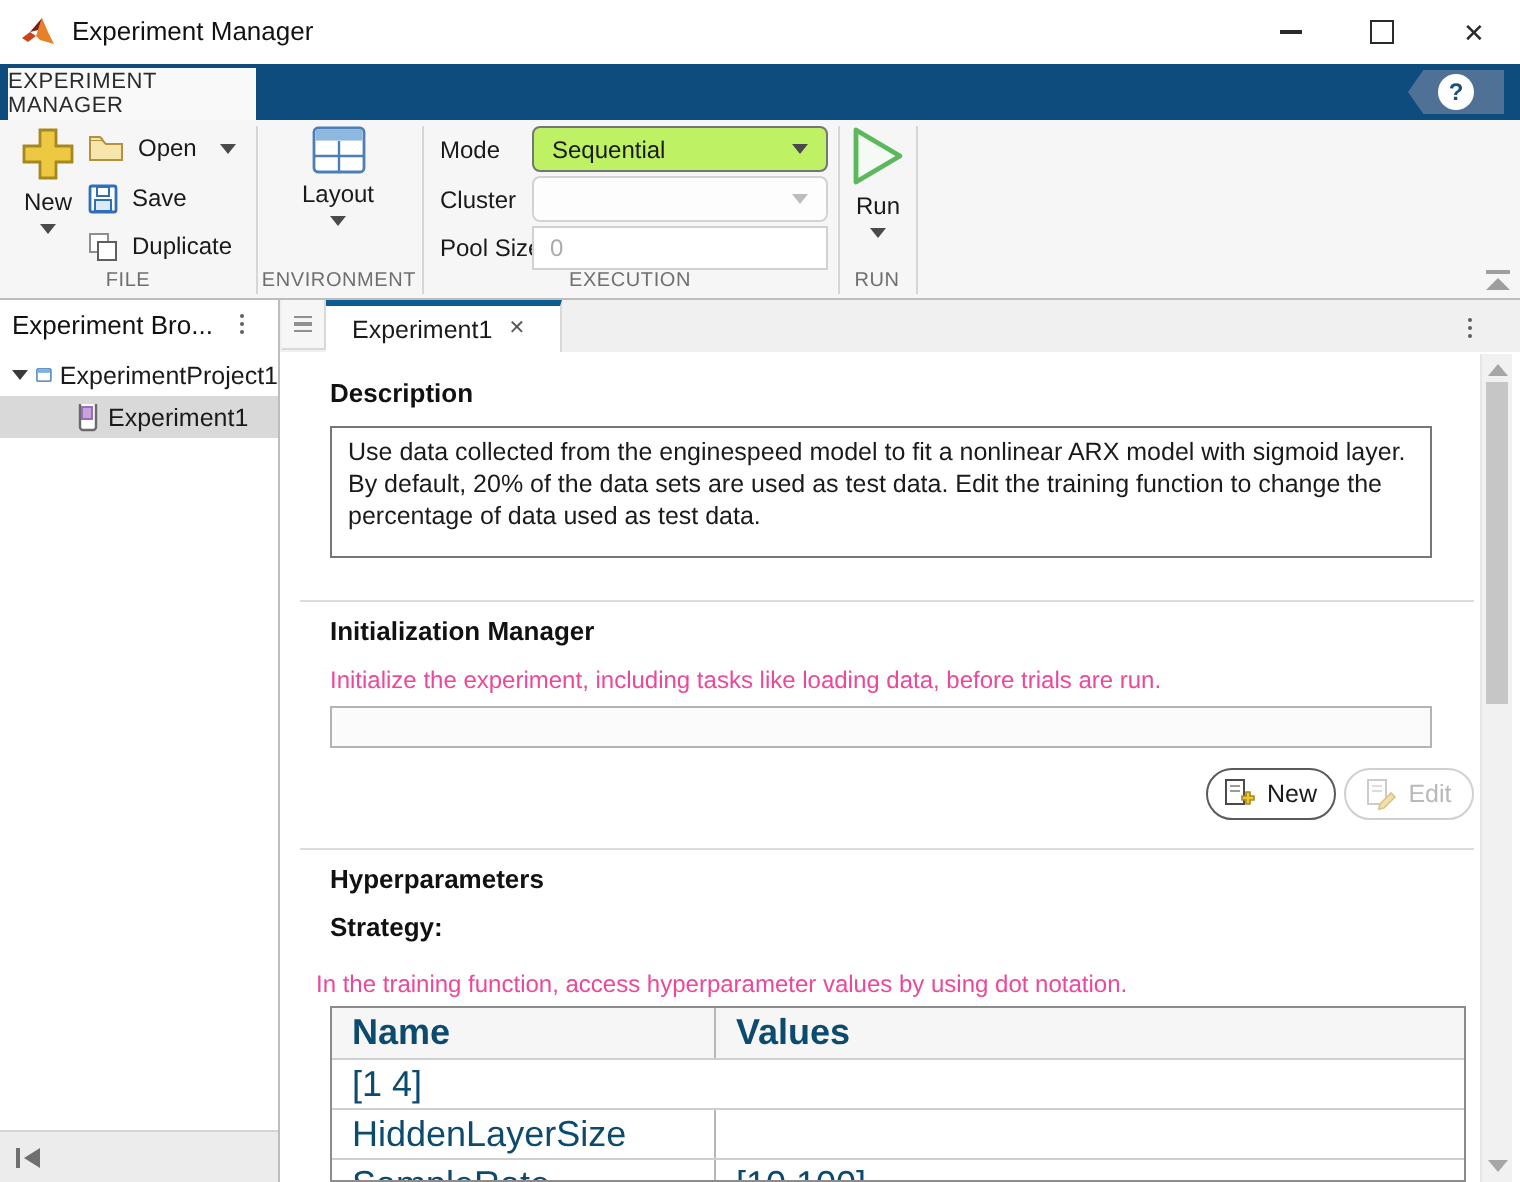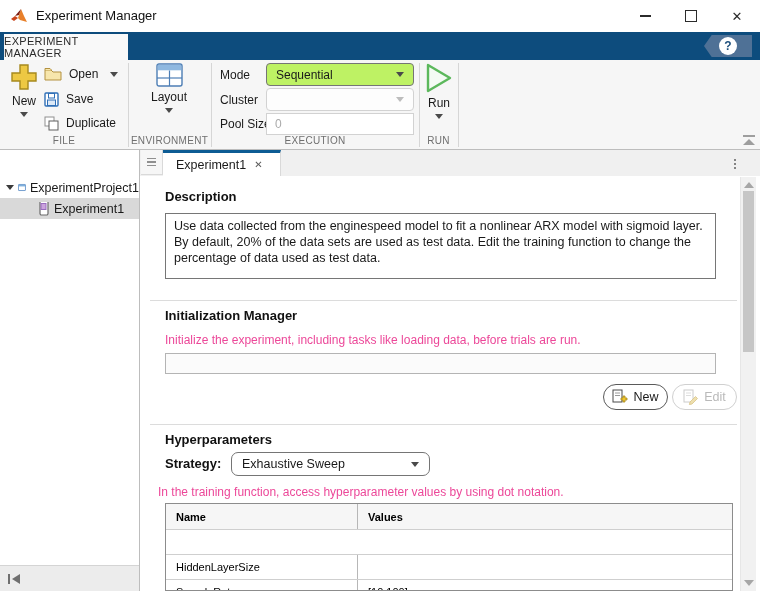--- a/index.html
+++ b/index.html
@@ -91,21 +91,21 @@
   .btn-new{left:463px;top:208px;width:65px;border:1px solid #5a5a5a;color:#1a1a1a;}
   .btn-edit{left:532px;top:208px;width:65px;border:1px solid #d0d0d0;color:#b9b9b9;cursor:default;}
   .strategy-combo{left:91px;top:276px;width:199px;height:24px;box-sizing:border-box;border:1px solid #757575;border-radius:7px;
     background:#fff;display:flex;align-items:center;padding:0 10px;cursor:pointer;}
   .strategy-combo .val{flex:1;font-size:12.5px;color:#1a1a1a;}
 
   
   .tbl{left:25px;top:327px;width:568px;height:88px;box-sizing:border-box;border:1px solid #8c8c8c;overflow:hidden;background:#fff;}
   .tr{display:flex;width:100%;height:25px;box-sizing:border-box;border-bottom:1px solid #cfcfcf;}
   .tr.head{height:26px;background:#f6f6f6;font-weight:700;}
-  .td{box-sizing:border-box;display:flex;align-items:center;padding-left:10px;font-size:11px;color:#000000;}
+  .td{box-sizing:border-box;display:flex;align-items:center;padding-left:10px;font-size:18px;color:#0c4a6e;}
   .td.c1{width:192px;border-right:1px solid #b7b7b7;}
   .td.c2{flex:1;}
 
   
   .scrollbar{left:600px;top:1px;width:16px;height:414px;background:#f1f1f1;border-left:1px solid #e6e6e6;box-sizing:border-box;}
   .sb-arrow{left:3px;width:0;height:0;border-left:5px solid transparent;border-right:5px solid transparent;position:absolute;cursor:pointer;}
   .sb-up{top:5px;border-bottom:6px solid #a6a6a6;}
   .sb-down{bottom:5px;border-top:6px solid #a6a6a6;}
   .sb-thumb{position:absolute;left:2px;top:14px;width:11px;height:161px;background:#c6c6c6;cursor:pointer;}
 </style>
@@ -212,20 +212,28 @@
   <div class="abs section-label" style="left:419px;width:39px">RUN</div>
   <div class="abs vsep" style="left:458px"></div>
 
   <div class="abs collapse-strip">
     <div class="bar"></div>
     <div class="tri"></div>
   </div>
 </div>
 
 <div class="abs browser">
+  <div class="abs browser-header">
+    <div class="browser-title">Experiment Bro...</div>
+    <div class="dots">
+        <i></i>
+        <i></i>
+        <i></i>
+      </div>
+  </div>
 
   <div class="abs tree-row" style="top:27px">
     <div class="tree-caret"></div>
     <svg width="17" height="15" viewBox="0 0 17 15">
       <rect x="1" y="1" width="15" height="13" rx="1" fill="#fff" stroke="#2f6fb7" stroke-width="1.4"></rect>
       <rect x="1.8" y="1.8" width="13.4" height="3.4" fill="#7fb0dd"></rect>
     </svg>
     <span class="t-lbl">ExperimentProject1</span>
   </div>
 
@@ -291,32 +299,29 @@
       <line x1="3" y1="6.5" x2="8" y2="6.5" stroke="#dddddd"></line>
       <path d="M7 13 l5.5 -5.5 l2 2 L9 15 l-2.6 0.6 z" fill="#eedfae" stroke="#d8c488" stroke-width="0.8"></path>
     </svg>
     <span>Edit</span>
   </div>
 
   <div class="abs hsep" style="top:248px"></div>
 
   <div class="abs h1" style="left:25px;top:256px">Hyperparameters</div>
   <div class="abs h1" style="left:25px;top:280px">Strategy:</div>
-  <div class="abs strategy-combo">
-    <span class="val">Exhaustive Sweep</span>
-    <div class="caret"></div>
-  </div>
   <div class="abs hint" style="left:18px;top:309px">In the training function, access hyperparameter values by using dot notation.</div>
 
   <div class="abs tbl">
     <div class="tr head">
       <div class="td c1">Name</div>
       <div class="td c2">Values</div>
     </div>
     <div class="tr">
+      <div class="td c2">[1 4]</div>
     </div>
     <div class="tr">
       <div class="td c1">HiddenLayerSize</div>
     </div>
     <div class="tr">
       <div class="td c1">SampleRate</div>
       <div class="td c2">[10 100]</div>
     </div>
   </div>
 

